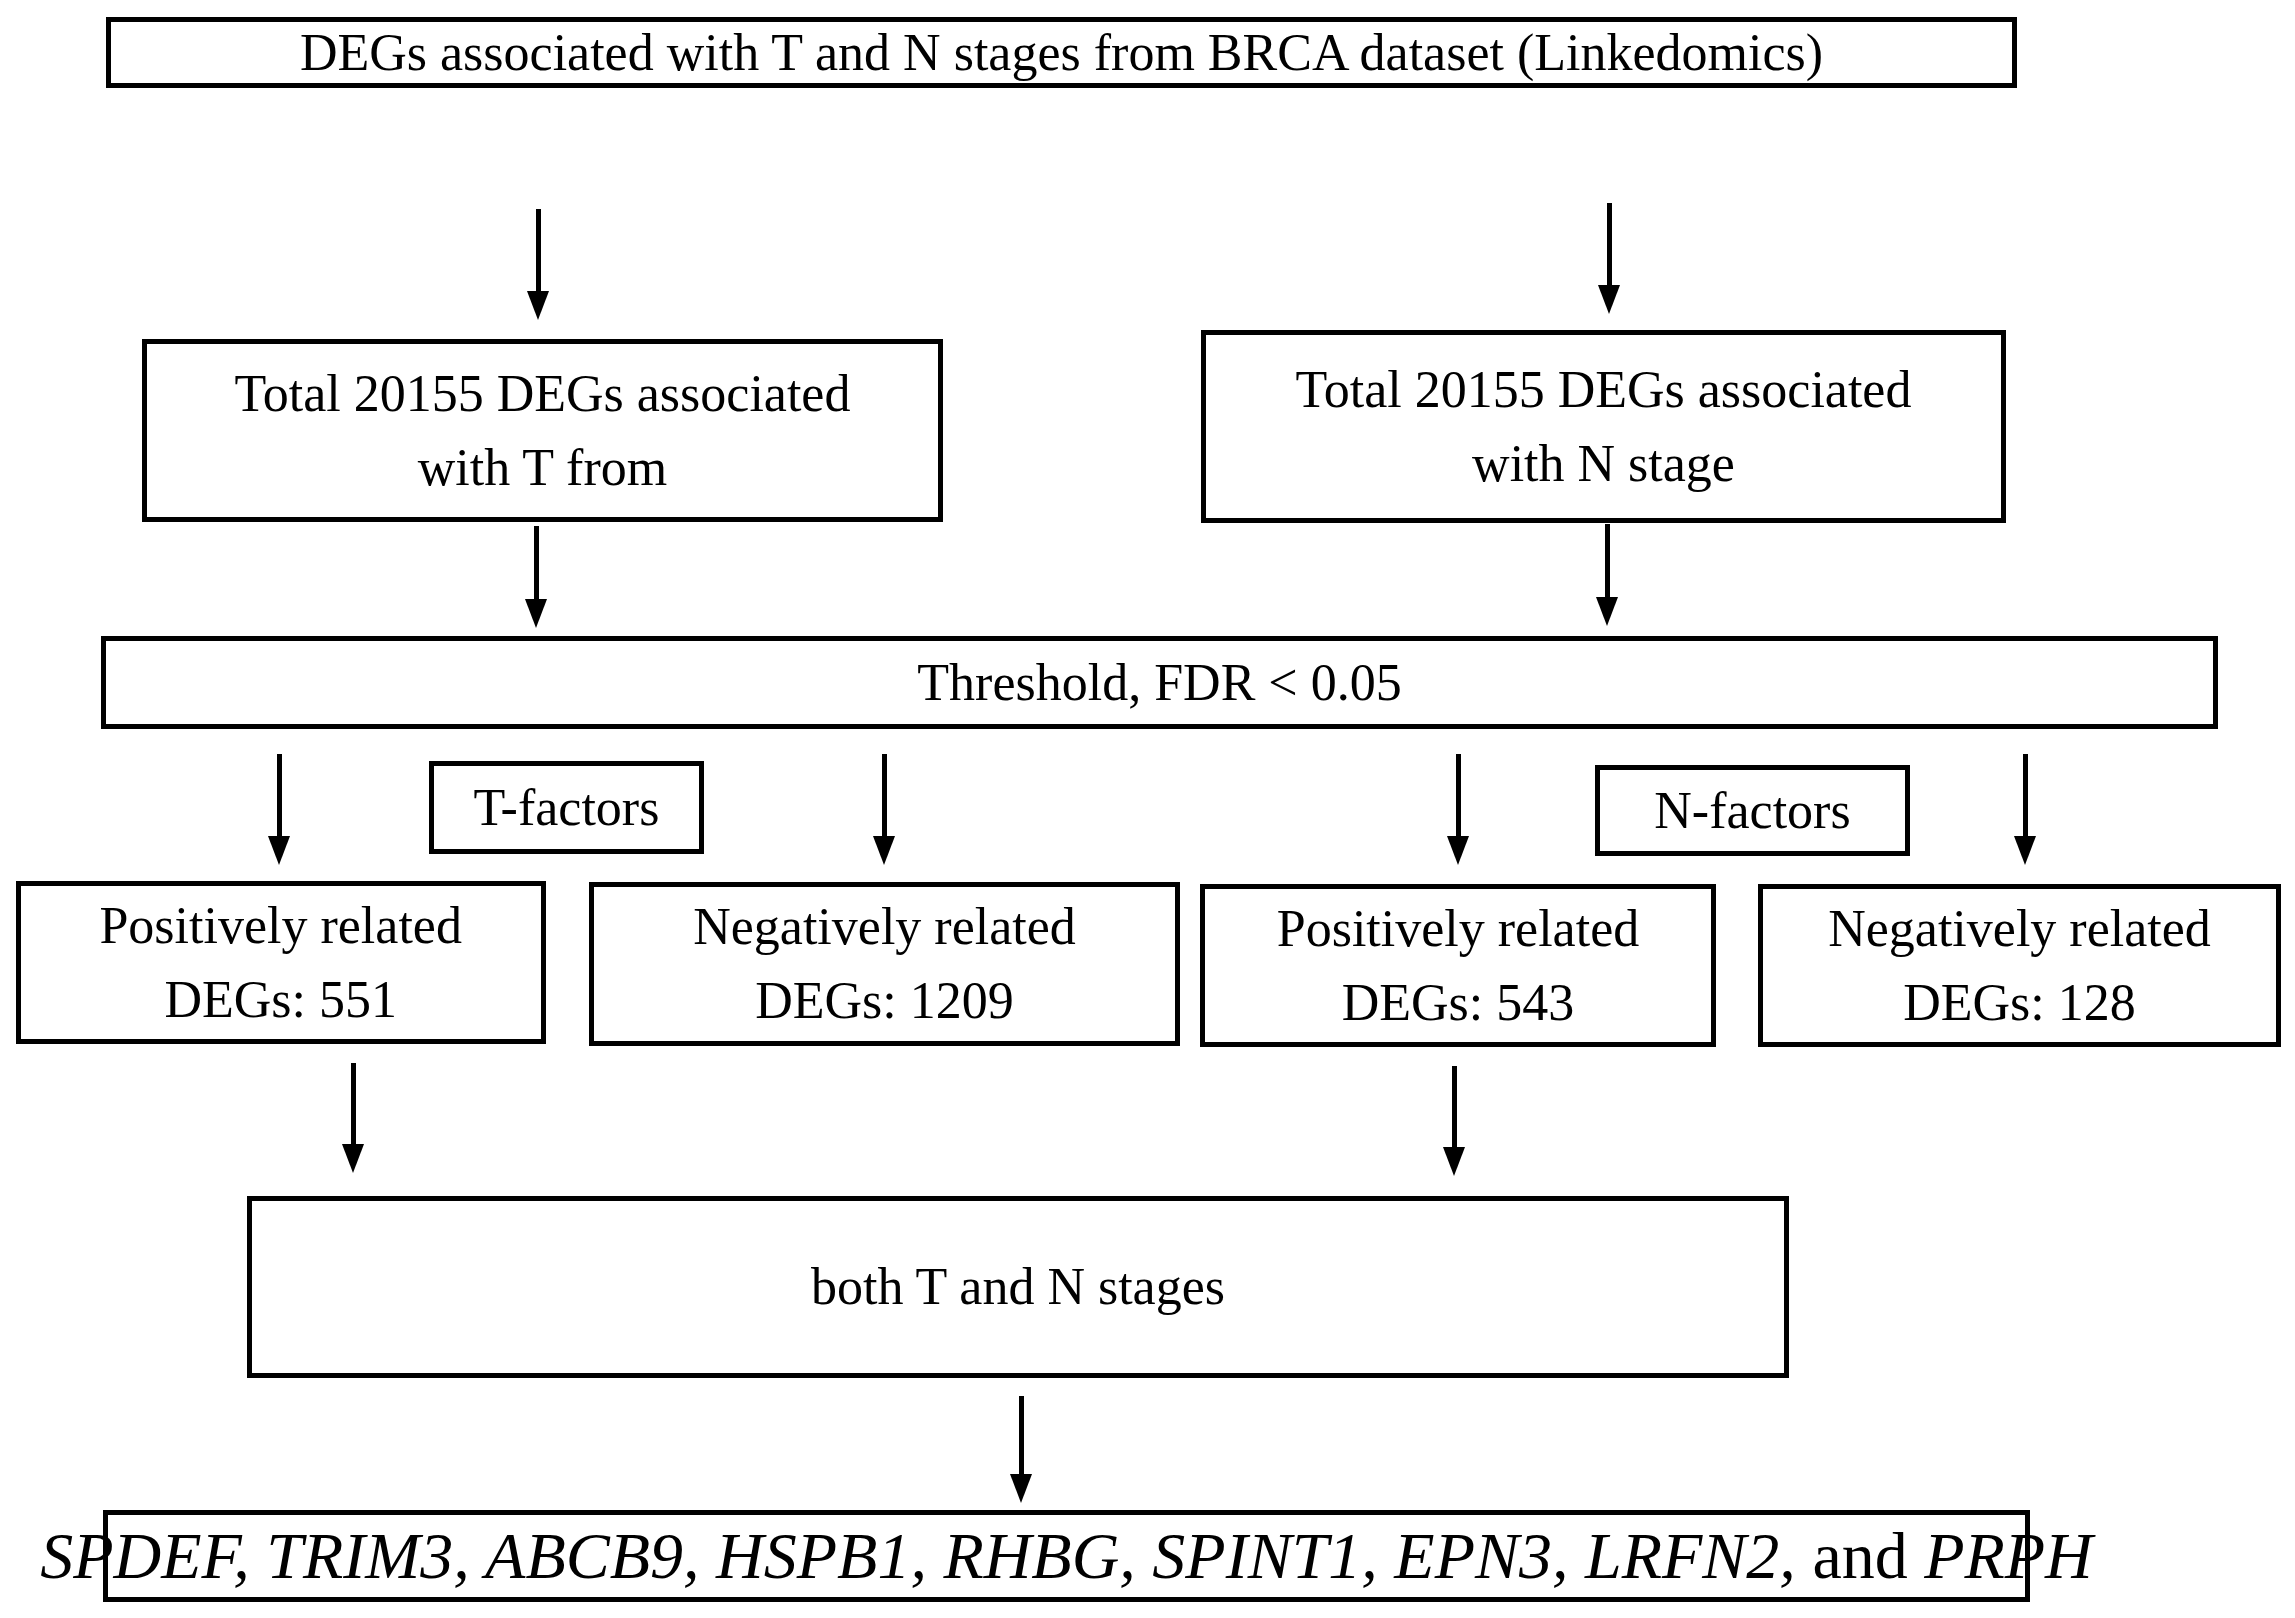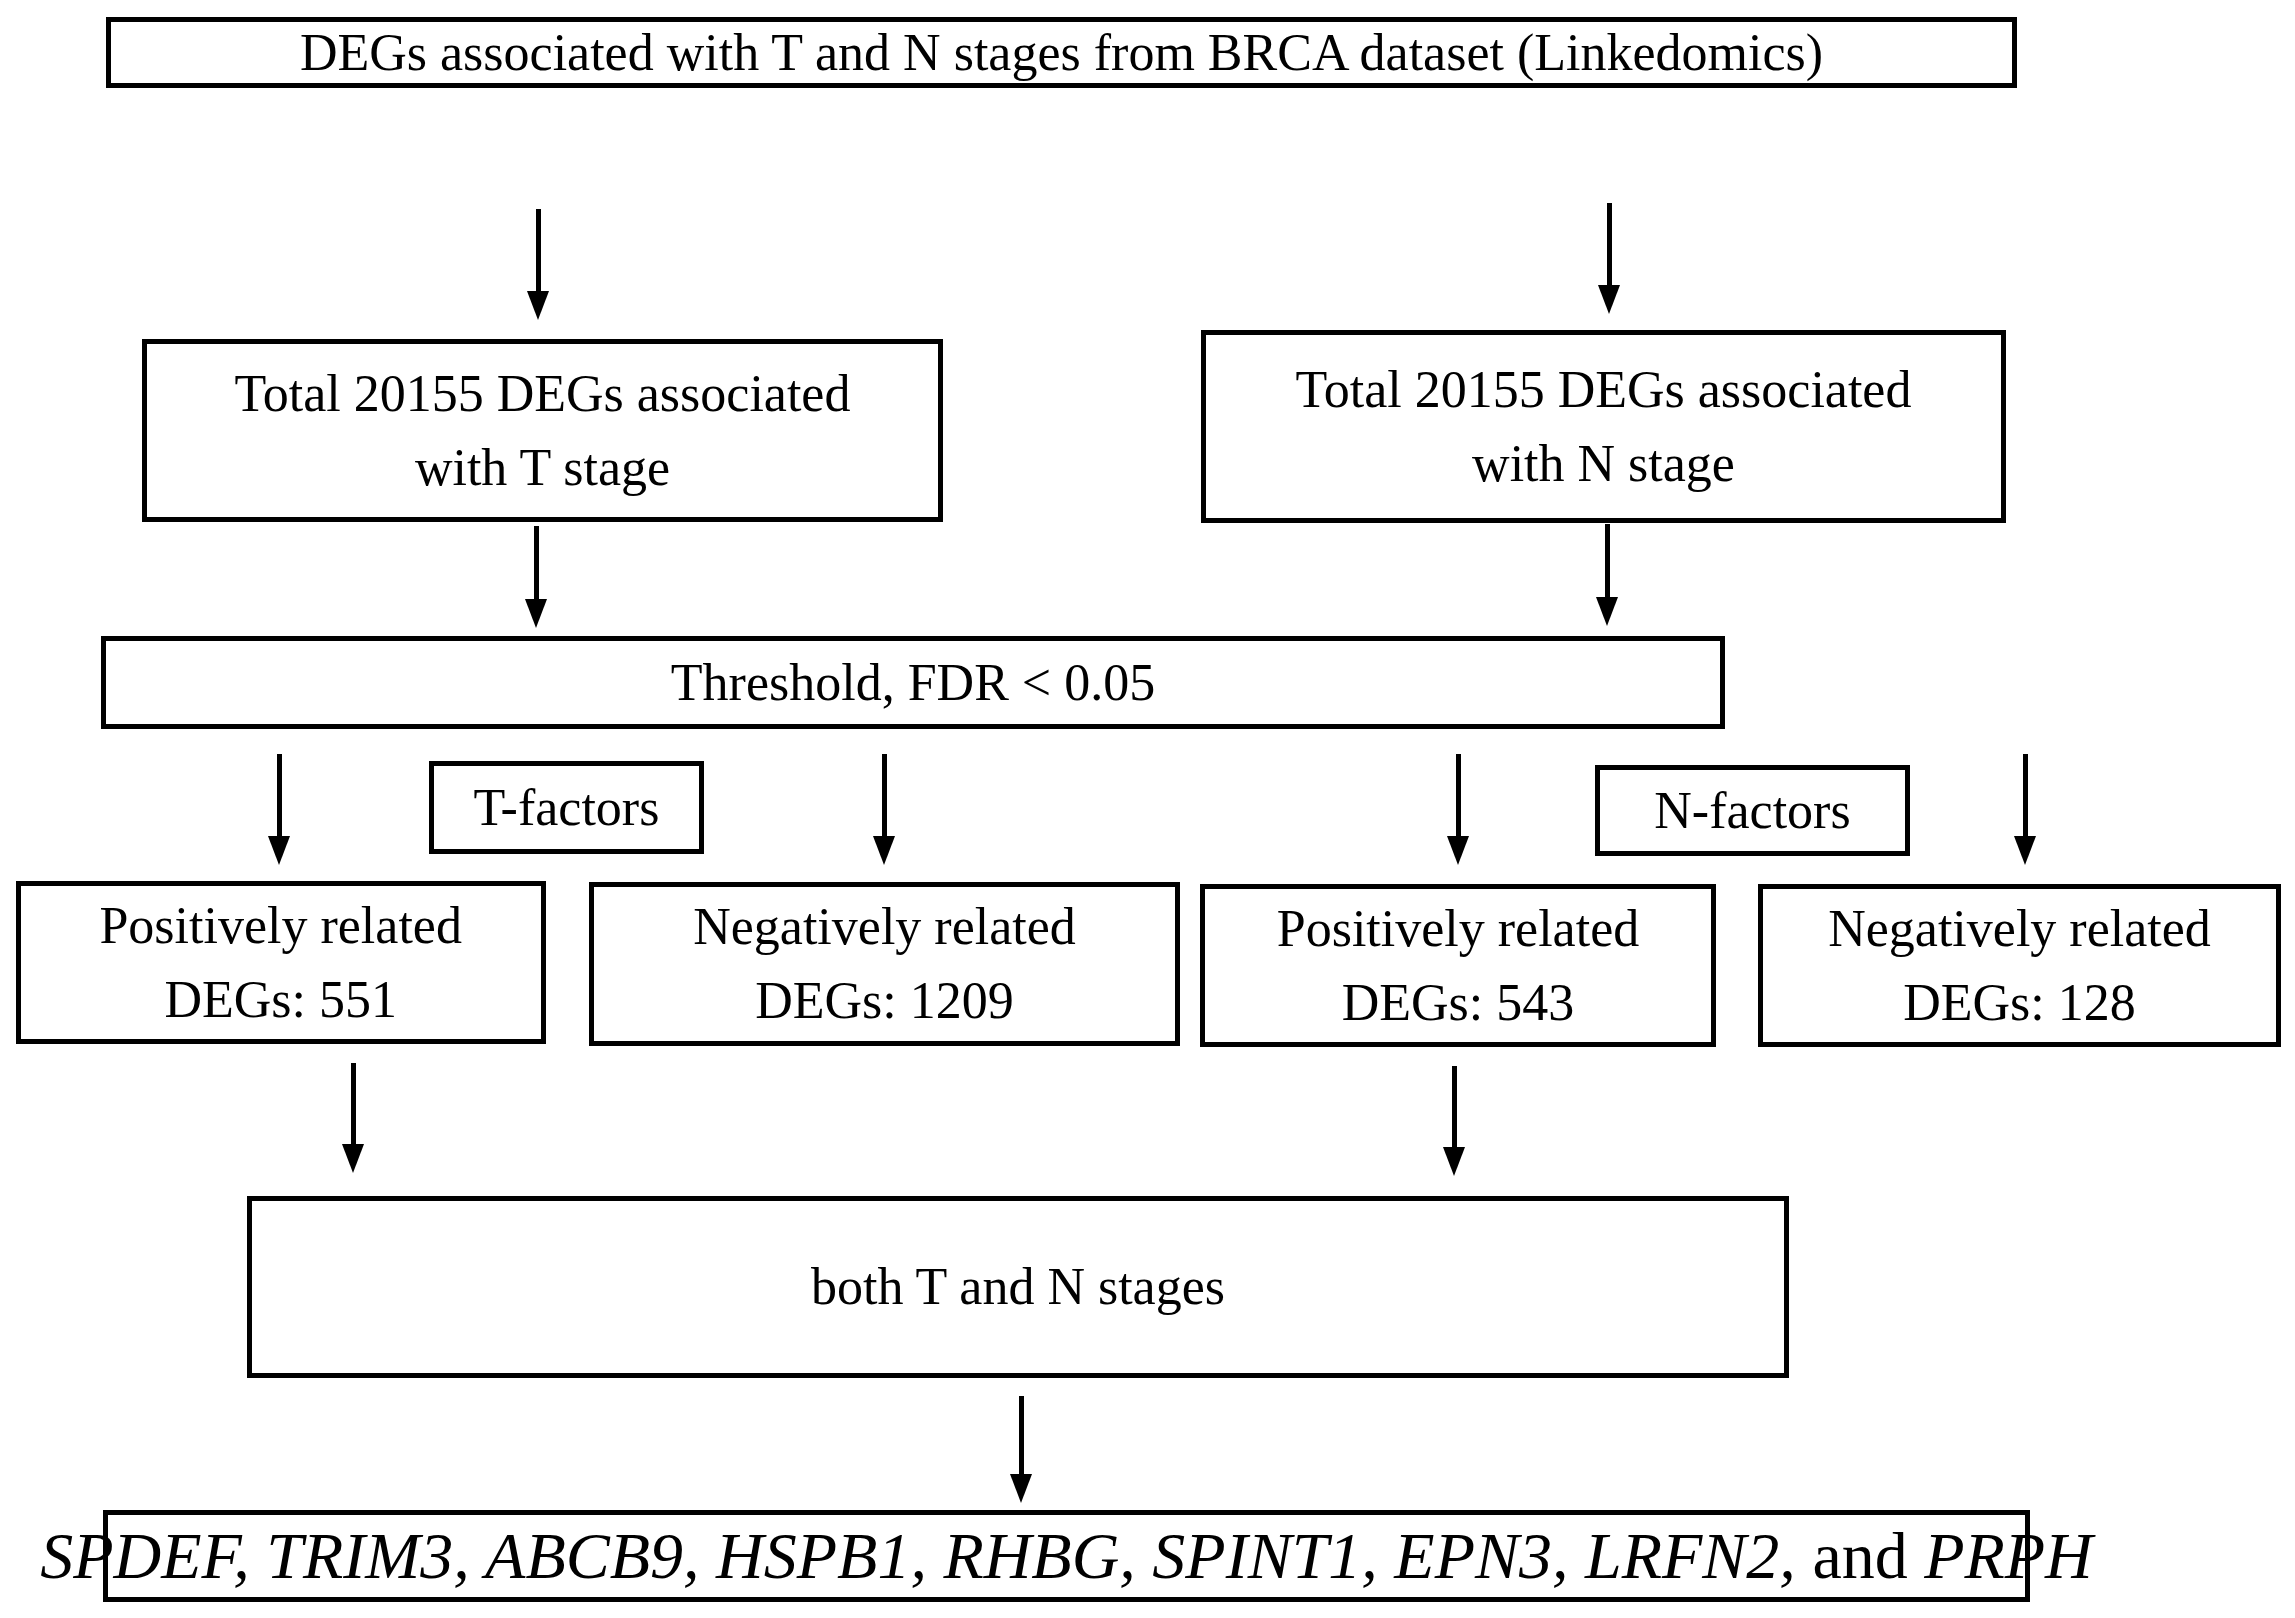--- a/index.html
+++ b/index.html
@@ -52,37 +52,37 @@
     <div class="shaft"></div>
     <div class="head"></div>
   </div>
   <div class="arrow" style="left:1598px;top:203px;height:111px;">
     <div class="shaft"></div>
     <div class="head"></div>
   </div>
 
   <div class="fbox" style="left:142px;top:339px;width:801px;height:183px;">
     <span class="ln">Total 20155 DEGs associated</span>
-    <span class="ln">with T stage</span>
+    <span class="ln">with T from</span>
   </div>
   <div class="fbox" style="left:1201px;top:330px;width:805px;height:193px;">
     <span class="ln">Total 20155 DEGs associated</span>
     <span class="ln">with N stage</span>
   </div>
 
   <div class="arrow" style="left:525px;top:526px;height:102px;">
     <div class="shaft"></div>
     <div class="head"></div>
   </div>
   <div class="arrow" style="left:1596px;top:524px;height:102px;">
     <div class="shaft"></div>
     <div class="head"></div>
   </div>
 
-  <div class="fbox" style="left:101px;top:636px;width:1624px;height:93px;justify-content:center;">
+  <div class="fbox" style="left:101px;top:636px;width:2117px;height:93px;justify-content:center;">
     <span class="ln">Threshold, FDR &lt; 0.05</span>
   </div>
 
   <div class="arrow" style="left:268px;top:754px;height:111px;">
     <div class="shaft"></div>
     <div class="head"></div>
   </div>
   <div class="arrow" style="left:873px;top:754px;height:111px;">
     <div class="shaft"></div>
     <div class="head"></div>

